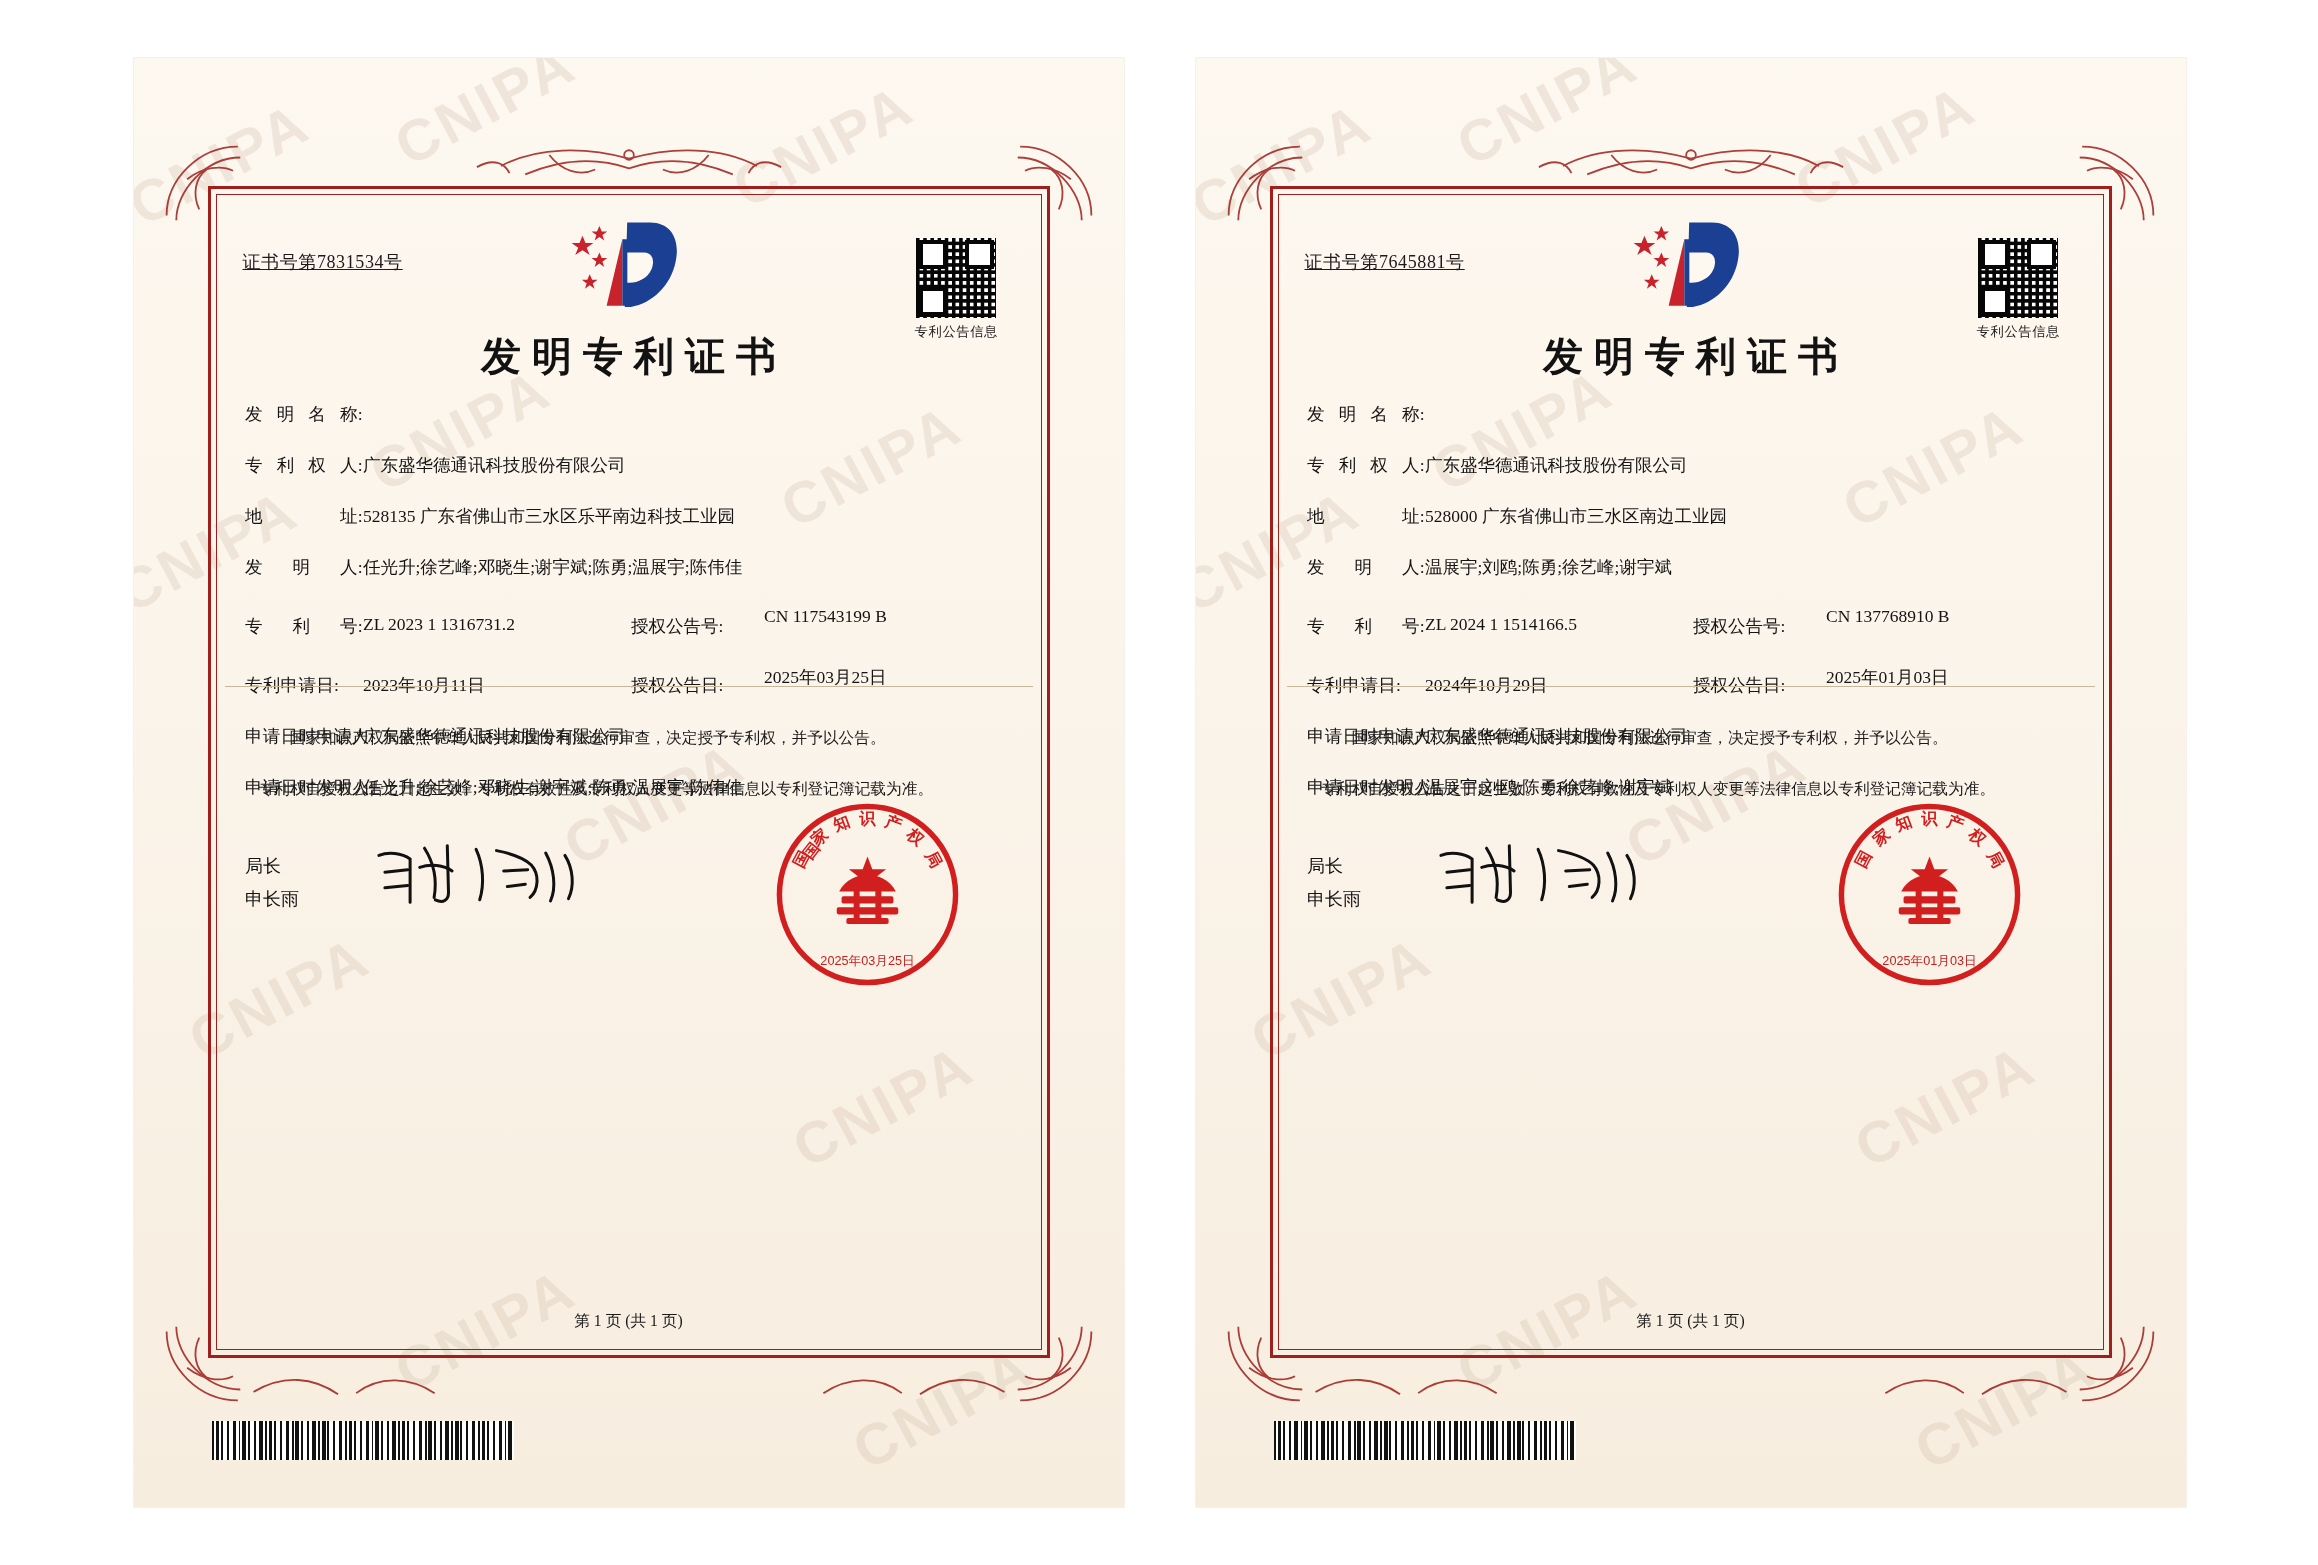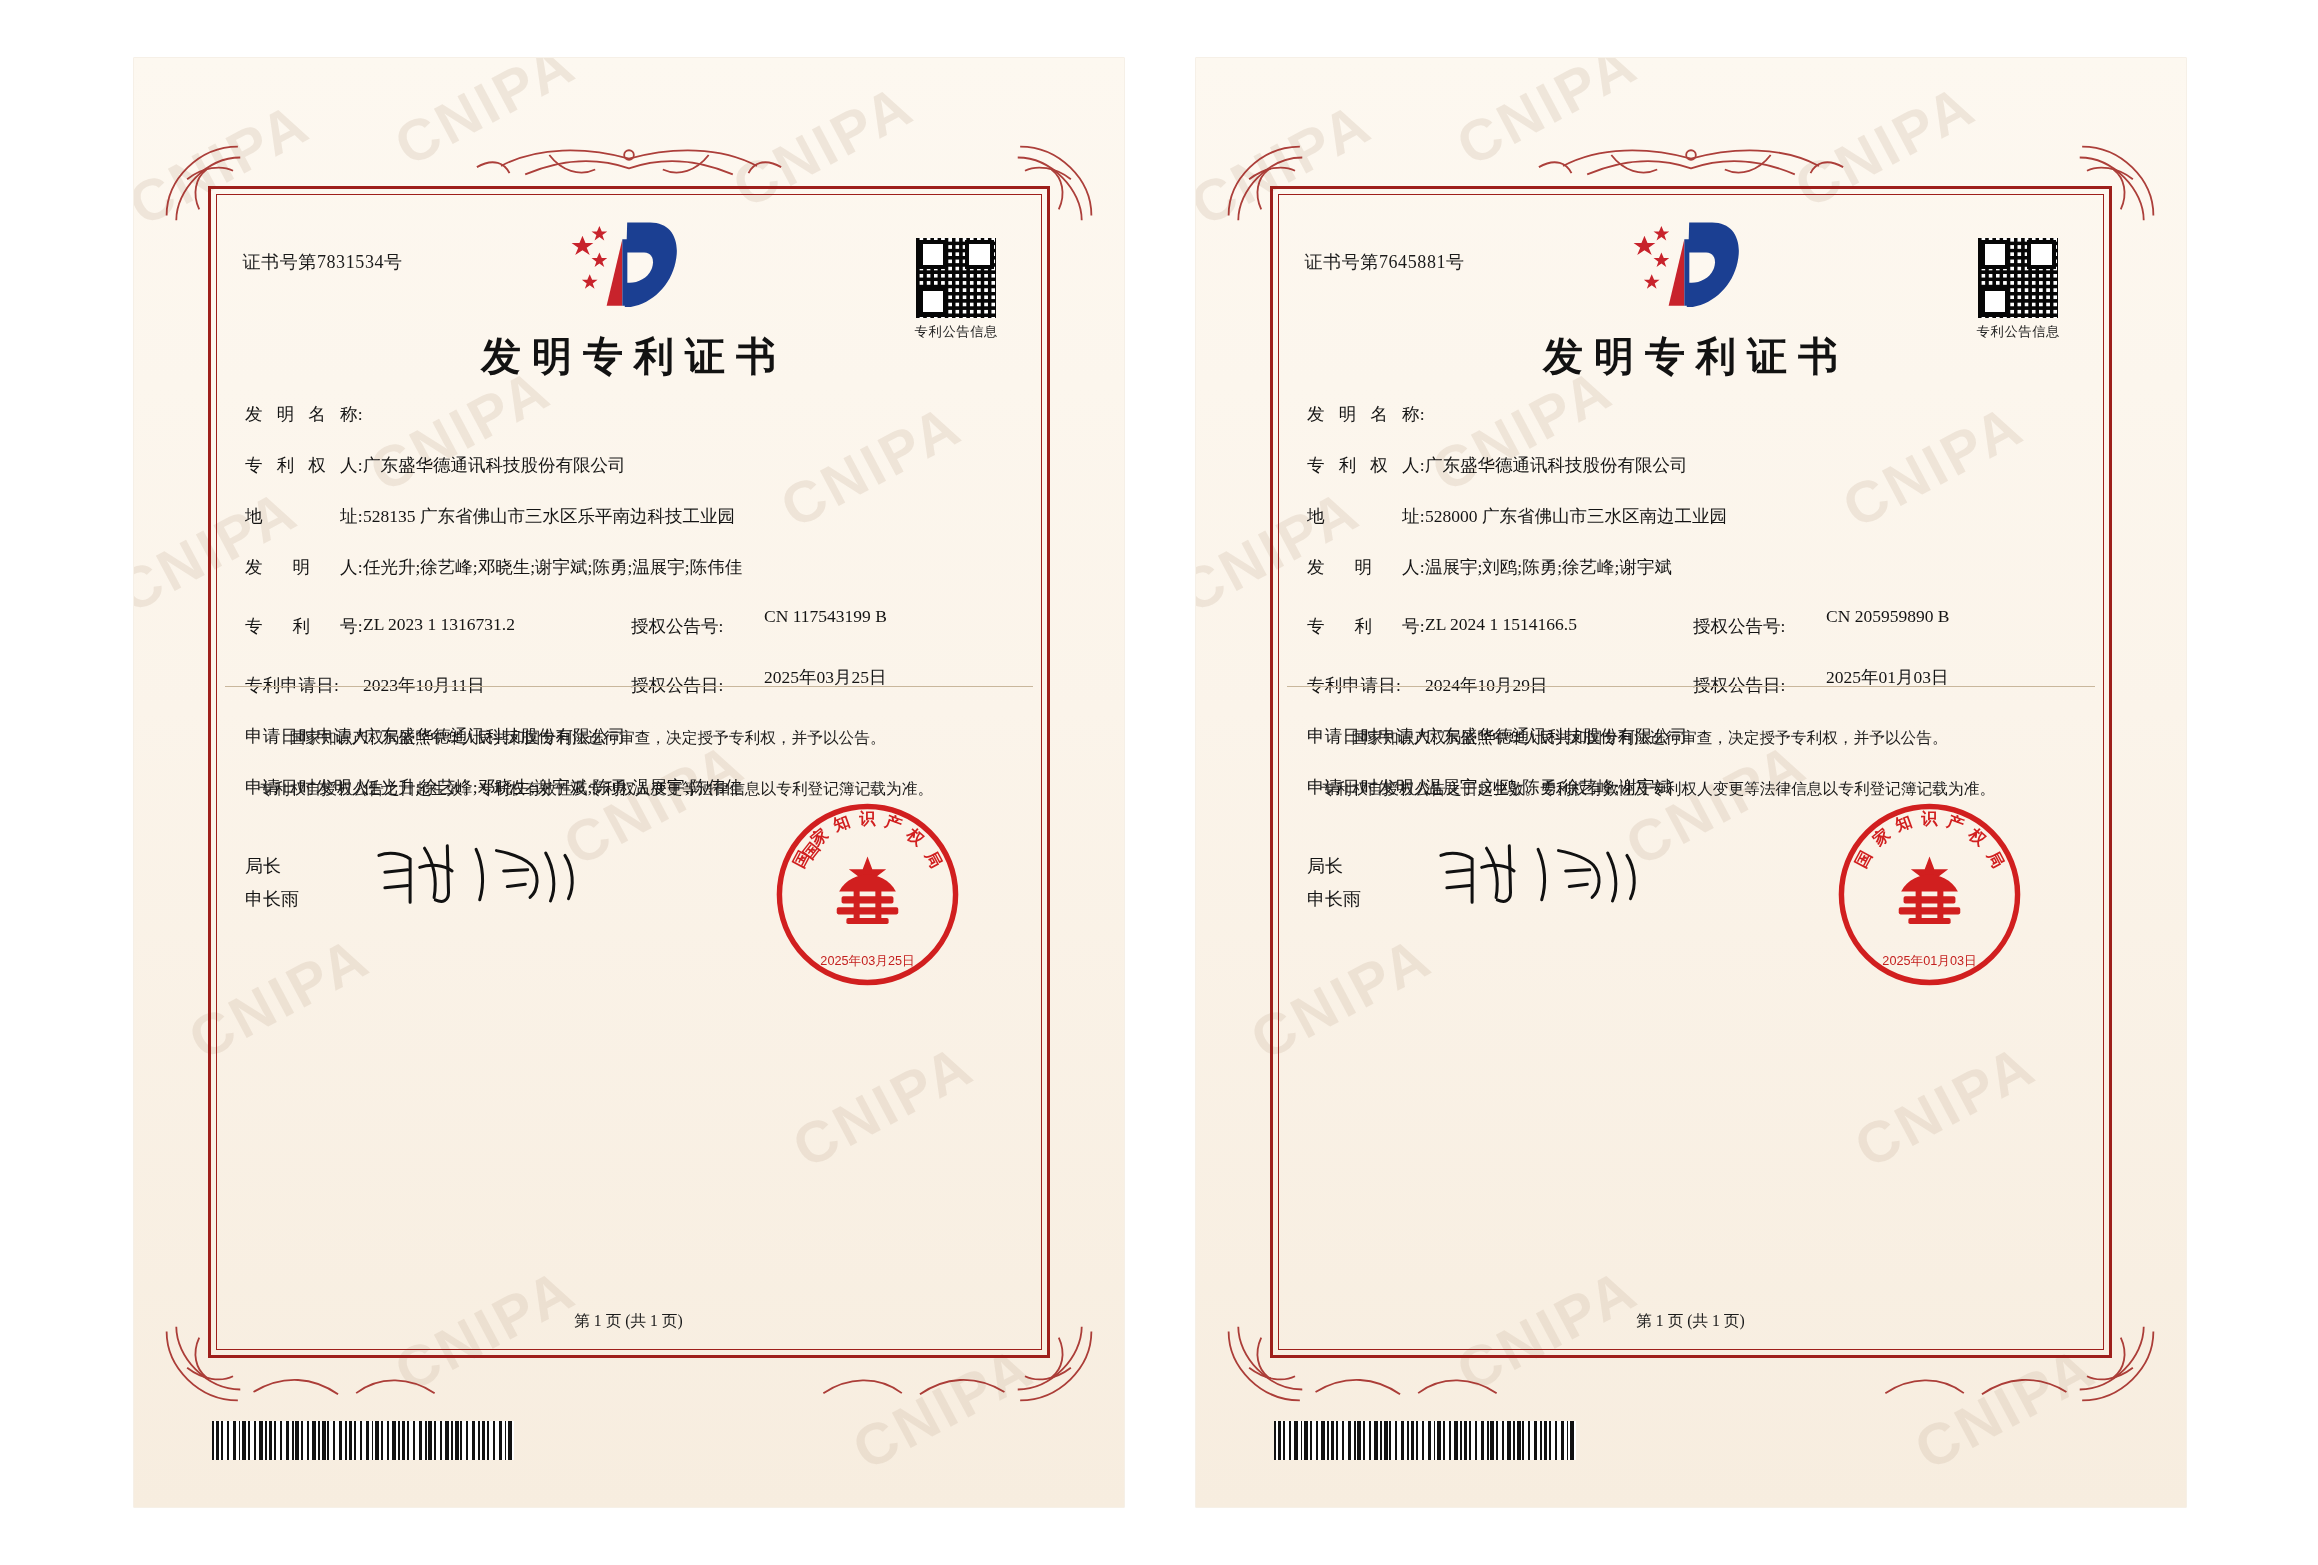--- a/index.html
+++ b/index.html
@@ -88,20 +88,21 @@
   }
 
   .cert-no {
     position: absolute;
     left: 18px;
     top: 47px;
     font-size: 18px;
     color: #1b1b1b;
     letter-spacing: 0.6px;
     white-space: nowrap;
+    text-decoration: underline;
   }
 
   
   .logo {
     position: absolute;
     left: 50%;
     transform: translateX(-50%);
     top: 12px;
     width: 139px;
     height: 103px;
@@ -621,21 +622,21 @@
           <span class="pair-left">
             <span class="lab spread">
               <span>专</span>
               <span>利</span>
               <span>号:</span>
             </span>
             <span class="val">ZL 2024 1 1514166.5</span>
           </span>
           <span class="pair-right">
             <span class="lab2">授权公告号:</span>
-            <span class="val">CN 205959890 B</span>
+            <span class="val">CN 137768910 B</span>
           </span>
         </div>
 
         <div class="pairrow">
           <span class="pair-left">
             <span class="lab">专利申请日:</span>
             <span class="val">2024年10月29日</span>
           </span>
           <span class="pair-right">
             <span class="lab2">授权公告日:</span>

